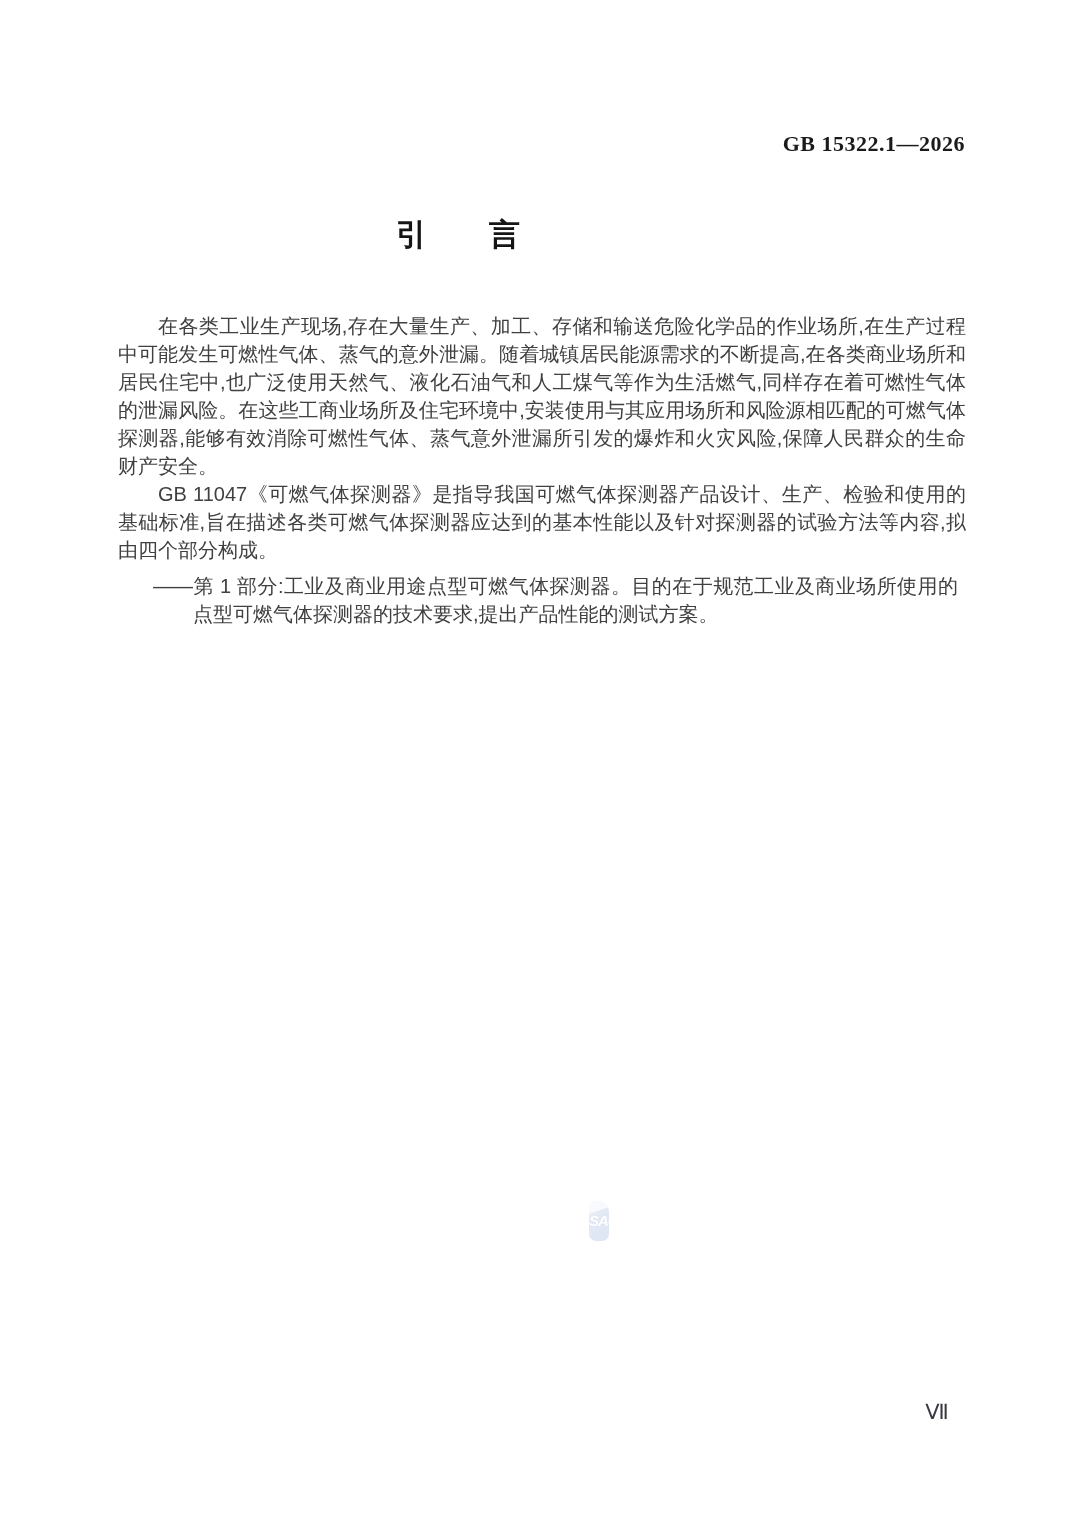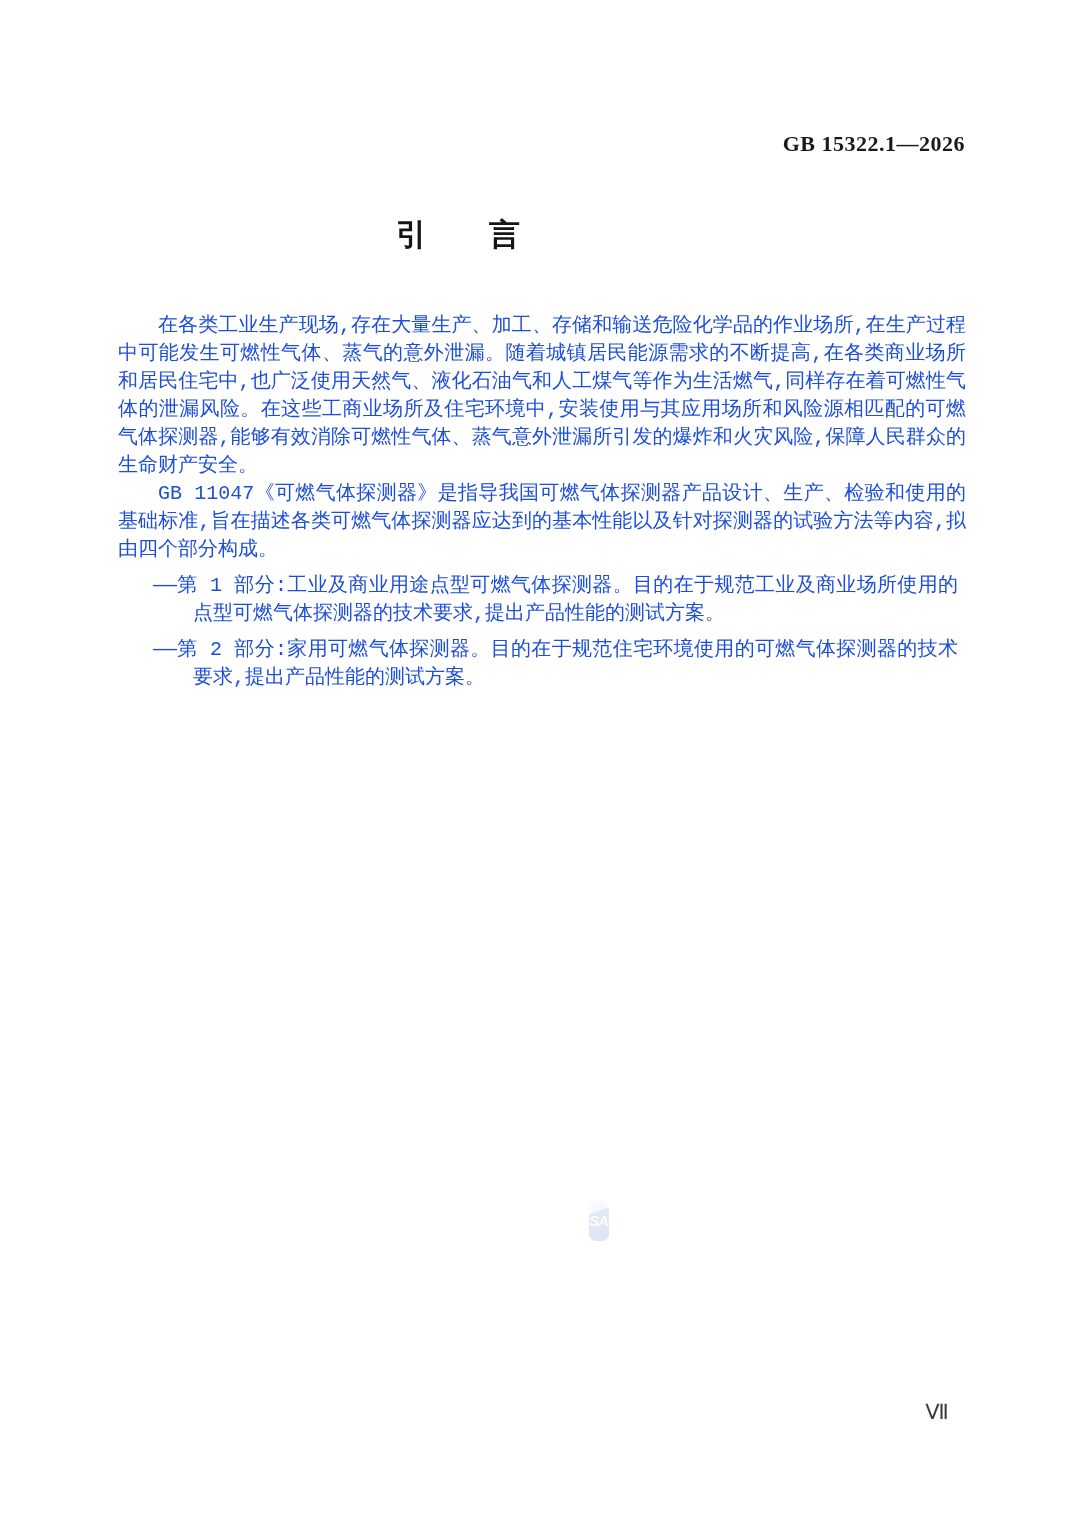--- a/index.html
+++ b/index.html
@@ -43,22 +43,22 @@
     white-space: pre;
   }
   .content {
     position: absolute;
     top: 312px;
     left: 118px;
     width: 848px;
     font-size: 20px;
     line-height: 28px;
     text-align: justify;
-    color: #1d4ed8;
-    font-family: Liberation Mono, monospace;
+    color: #404040;
+    font-family: Liberation Sans, sans-serif;
   }
   .para {
     margin: 0;
     text-indent: 2em;
   }
   .list-item {
     margin: 8px;
     padding-left: 67px;
     text-indent: -40px;
   }
@@ -113,21 +113,20 @@
 <div class="page">
 
   <div class="doc-header">GB 15322.1—2026</div>
 
   <div class="doc-title">引　　言</div>
 
   <div class="content">
     <p class="para">在各类工业生产现场,存在大量生产、加工、存储和输送危险化学品的作业场所,在生产过程中可能发生可燃性气体、蒸气的意外泄漏。随着城镇居民能源需求的不断提高,在各类商业场所和居民住宅中,也广泛使用天然气、液化石油气和人工煤气等作为生活燃气,同样存在着可燃性气体的泄漏风险。在这些工商业场所及住宅环境中,安装使用与其应用场所和风险源相匹配的可燃气体探测器,能够有效消除可燃性气体、蒸气意外泄漏所引发的爆炸和火灾风险,保障人民群众的生命财产安全。</p>
     <p class="para">GB 11047《可燃气体探测器》是指导我国可燃气体探测器产品设计、生产、检验和使用的基础标准,旨在描述各类可燃气体探测器应达到的基本性能以及针对探测器的试验方法等内容,拟由四个部分构成。</p>
     <p class="list-item">——第 1 部分:工业及商业用途点型可燃气体探测器。目的在于规范工业及商业场所使用的点型可燃气体探测器的技术要求,提出产品性能的测试方案。</p>
-    <p class="list-item">——第 2 部分:家用可燃气体探测器。目的在于规范住宅环境使用的可燃气体探测器的技术要求,提出产品性能的测试方案。</p>
   </div>
 
   <div class="watermark">
     <div class="wm-notch"></div>
     <div class="wm-text">SAC</div>
   </div>
 
   <div class="page-number">Ⅶ</div>
 
 </div>

